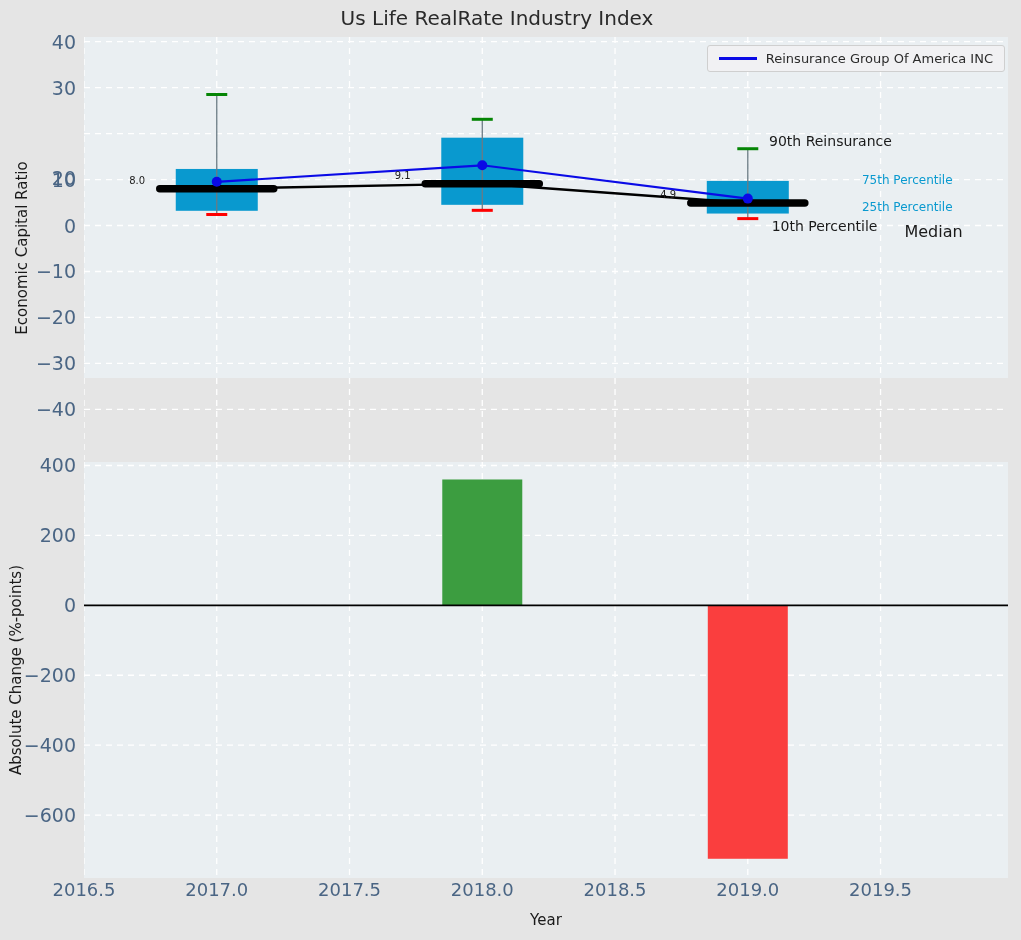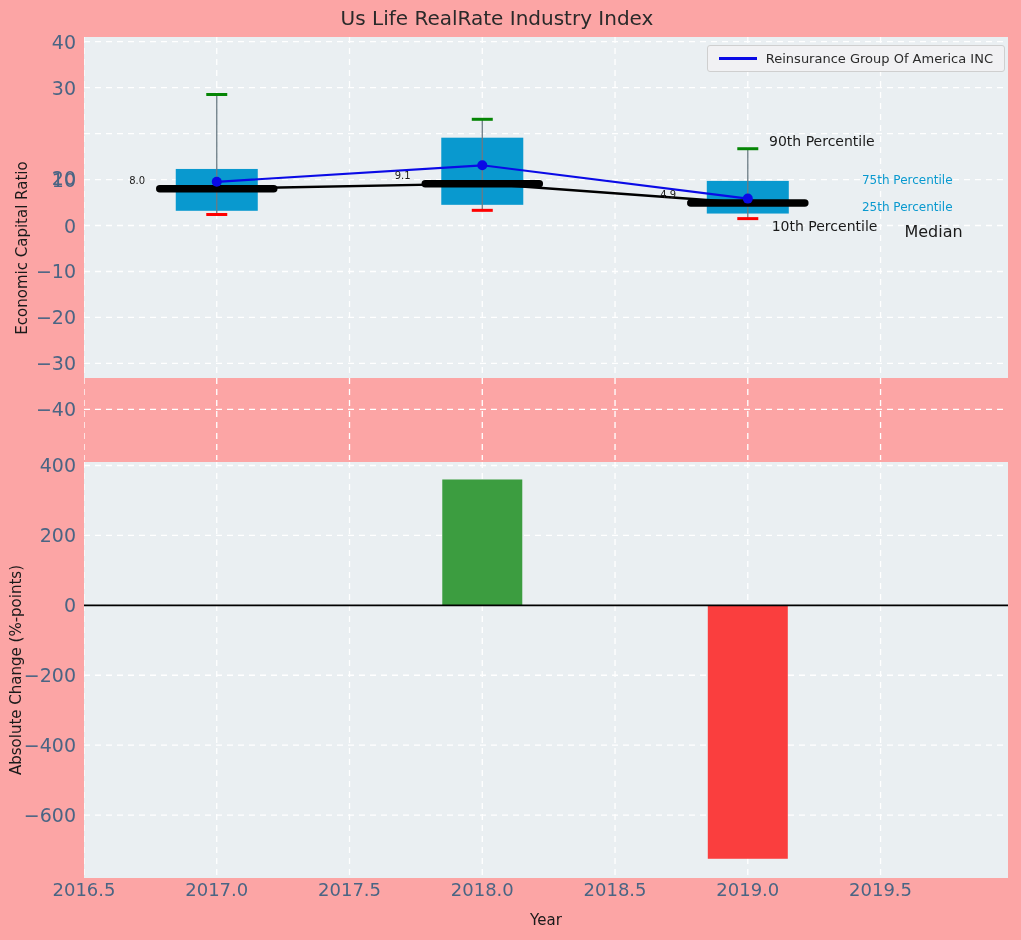--- a/index.html
+++ b/index.html
@@ -1,16 +1,16 @@
 <!DOCTYPE html>
 <html><head>
 <meta charset="utf-8">
 <style>
   html,body{margin:0;padding:0;background:#ffffff;}
-  #fig{position:relative;width:1021px;height:940px;background:#fca5a5;
+  #fig{position:relative;width:1021px;height:940px;background:#e5e5e5;
        font-family:"DejaVu Sans","Liberation Sans",sans-serif;overflow:hidden;}
   .axes{position:absolute;}
   .axes svg{position:absolute;left:0;top:0;}
   #ax-top{left:84px;top:37px;width:924px;height:341px;}
   #ax-bottom{left:84px;top:462px;width:924px;height:416px;}
   .chart-title{position:absolute;left:0;top:6px;width:994px;text-align:center;
        font-size:20px;color:#2a2a2a;}
   .ylab{position:absolute;transform:translate(-50%,-50%) rotate(-90deg);
        white-space:nowrap;font-size:15px;color:#1a1a1a;}
   #ylab-top{left:22px;top:248px;}
@@ -77,21 +77,21 @@
         <circle cx="398.2758620689634" cy="128.27934782608693" r="5" fill="#0a0ae6"></circle>
         <circle cx="663.7931034482724" cy="161.61358695652174" r="5" fill="#0a0ae6"></circle>
       </svg>
     <div class="legend">
       <span class="legend-line" style="background: rgb(10, 10, 230);"></span>
       <span class="legend-text">Reinsurance Group Of America INC</span>
     </div>
   <div class="med-label" style="left: 61.069px; top: 143.222px;">8.0</div>
       <div class="med-label" style="left: 326.586px; top: 138.165px;">9.1</div>
       <div class="med-label" style="left: 592.103px; top: 157.476px;">4.9</div>
-      <div class="ann" style="left: 685.034px; top: 104.371px; color: rgb(26, 26, 26); font-size: 14px;">90th Percentile</div>
+      <div class="ann" style="left: 685.034px; top: 104.371px; color: rgb(26, 26, 26); font-size: 14px;">90th Reinsurance</div>
       <div class="ann" style="left: 777.966px; top: 143px; color: rgb(9, 153, 207); font-size: 12px;">75th Percentile</div>
       <div class="ann" style="left: 777.966px; top: 170.12px; color: rgb(9, 153, 207); font-size: 12px;">25th Percentile</div>
       <div class="ann" style="left: 820.448px; top: 177px; color: rgb(26, 26, 26); font-size: 16px; margin-top: 17px;">Median</div>
       <div class="ann" style="left: 687.69px; top: 188.971px; color: rgb(26, 26, 26); font-size: 14px;">10th Percentile</div>
     </div>
 
   <div class="axes" id="ax-bottom" style="background: rgb(234, 239, 242);">
     <svg id="svg-bottom" width="924" height="416">
         <line x1="0" x2="0" y1="0" y2="416" stroke="#ffffff" stroke-width="1.3" stroke-dasharray="6 5"></line>
         <line x1="132.75862068965446" x2="132.75862068965446" y1="0" y2="416" stroke="#ffffff" stroke-width="1.3" stroke-dasharray="6 5"></line>

